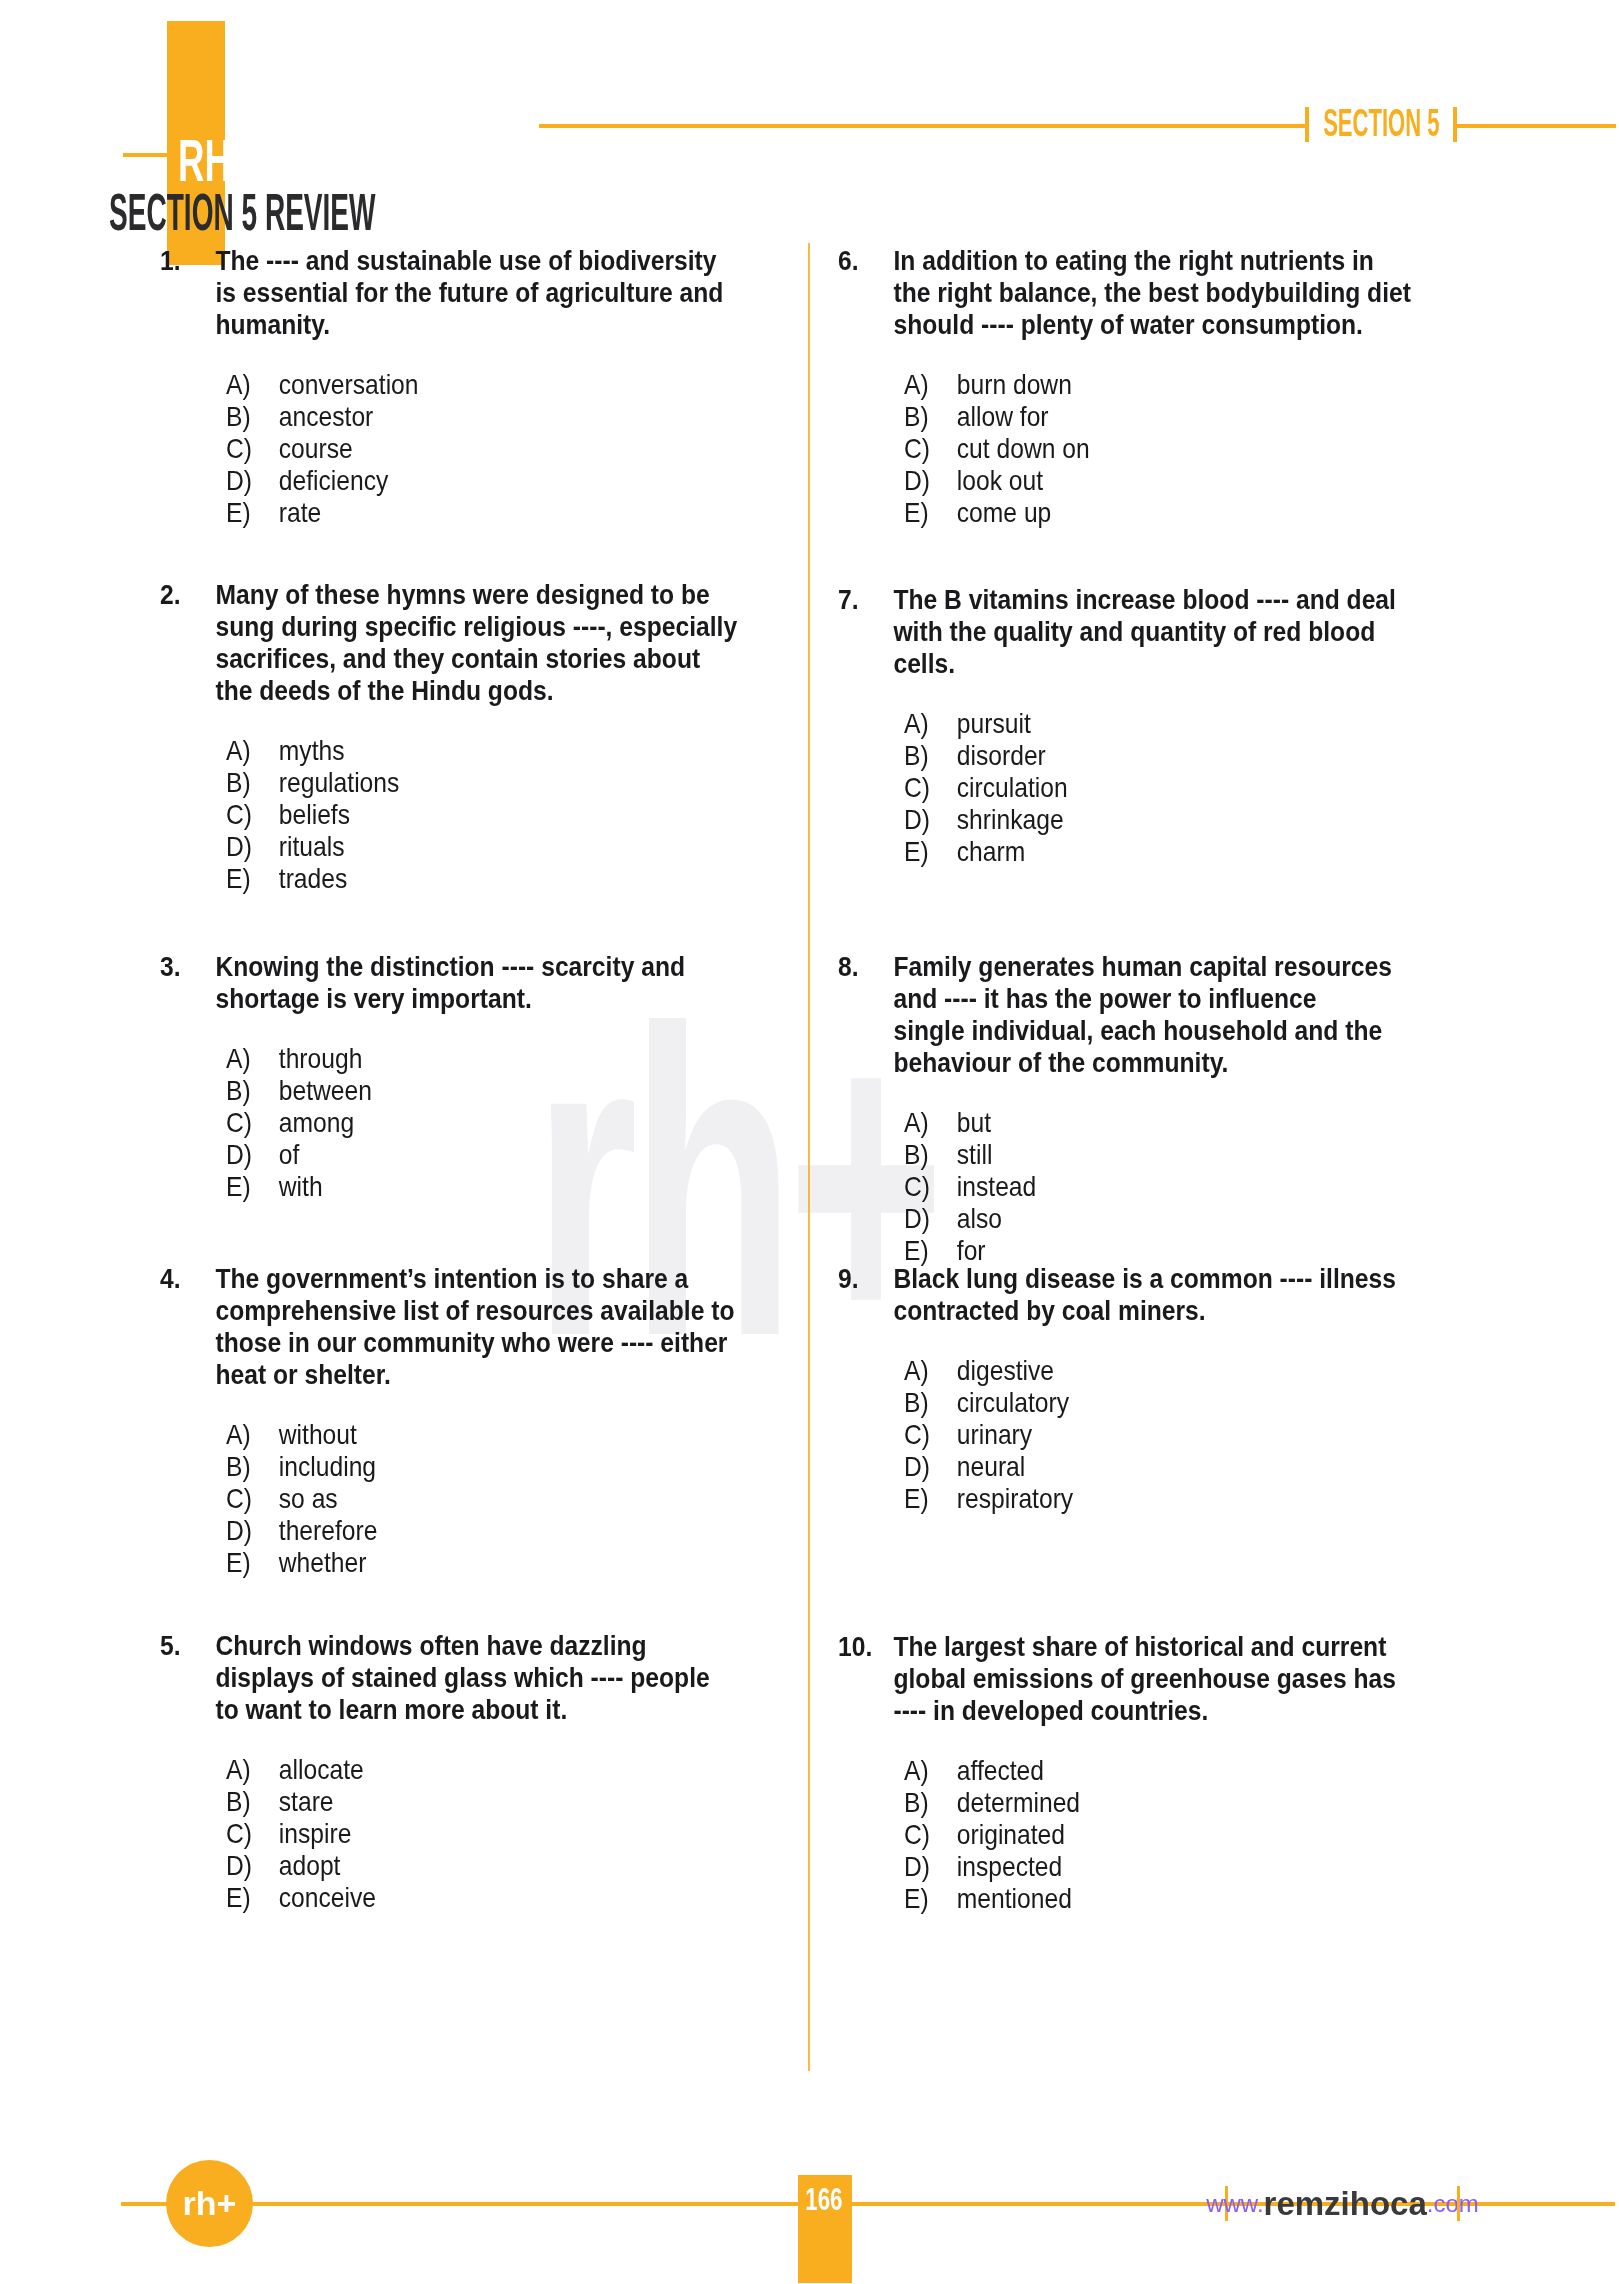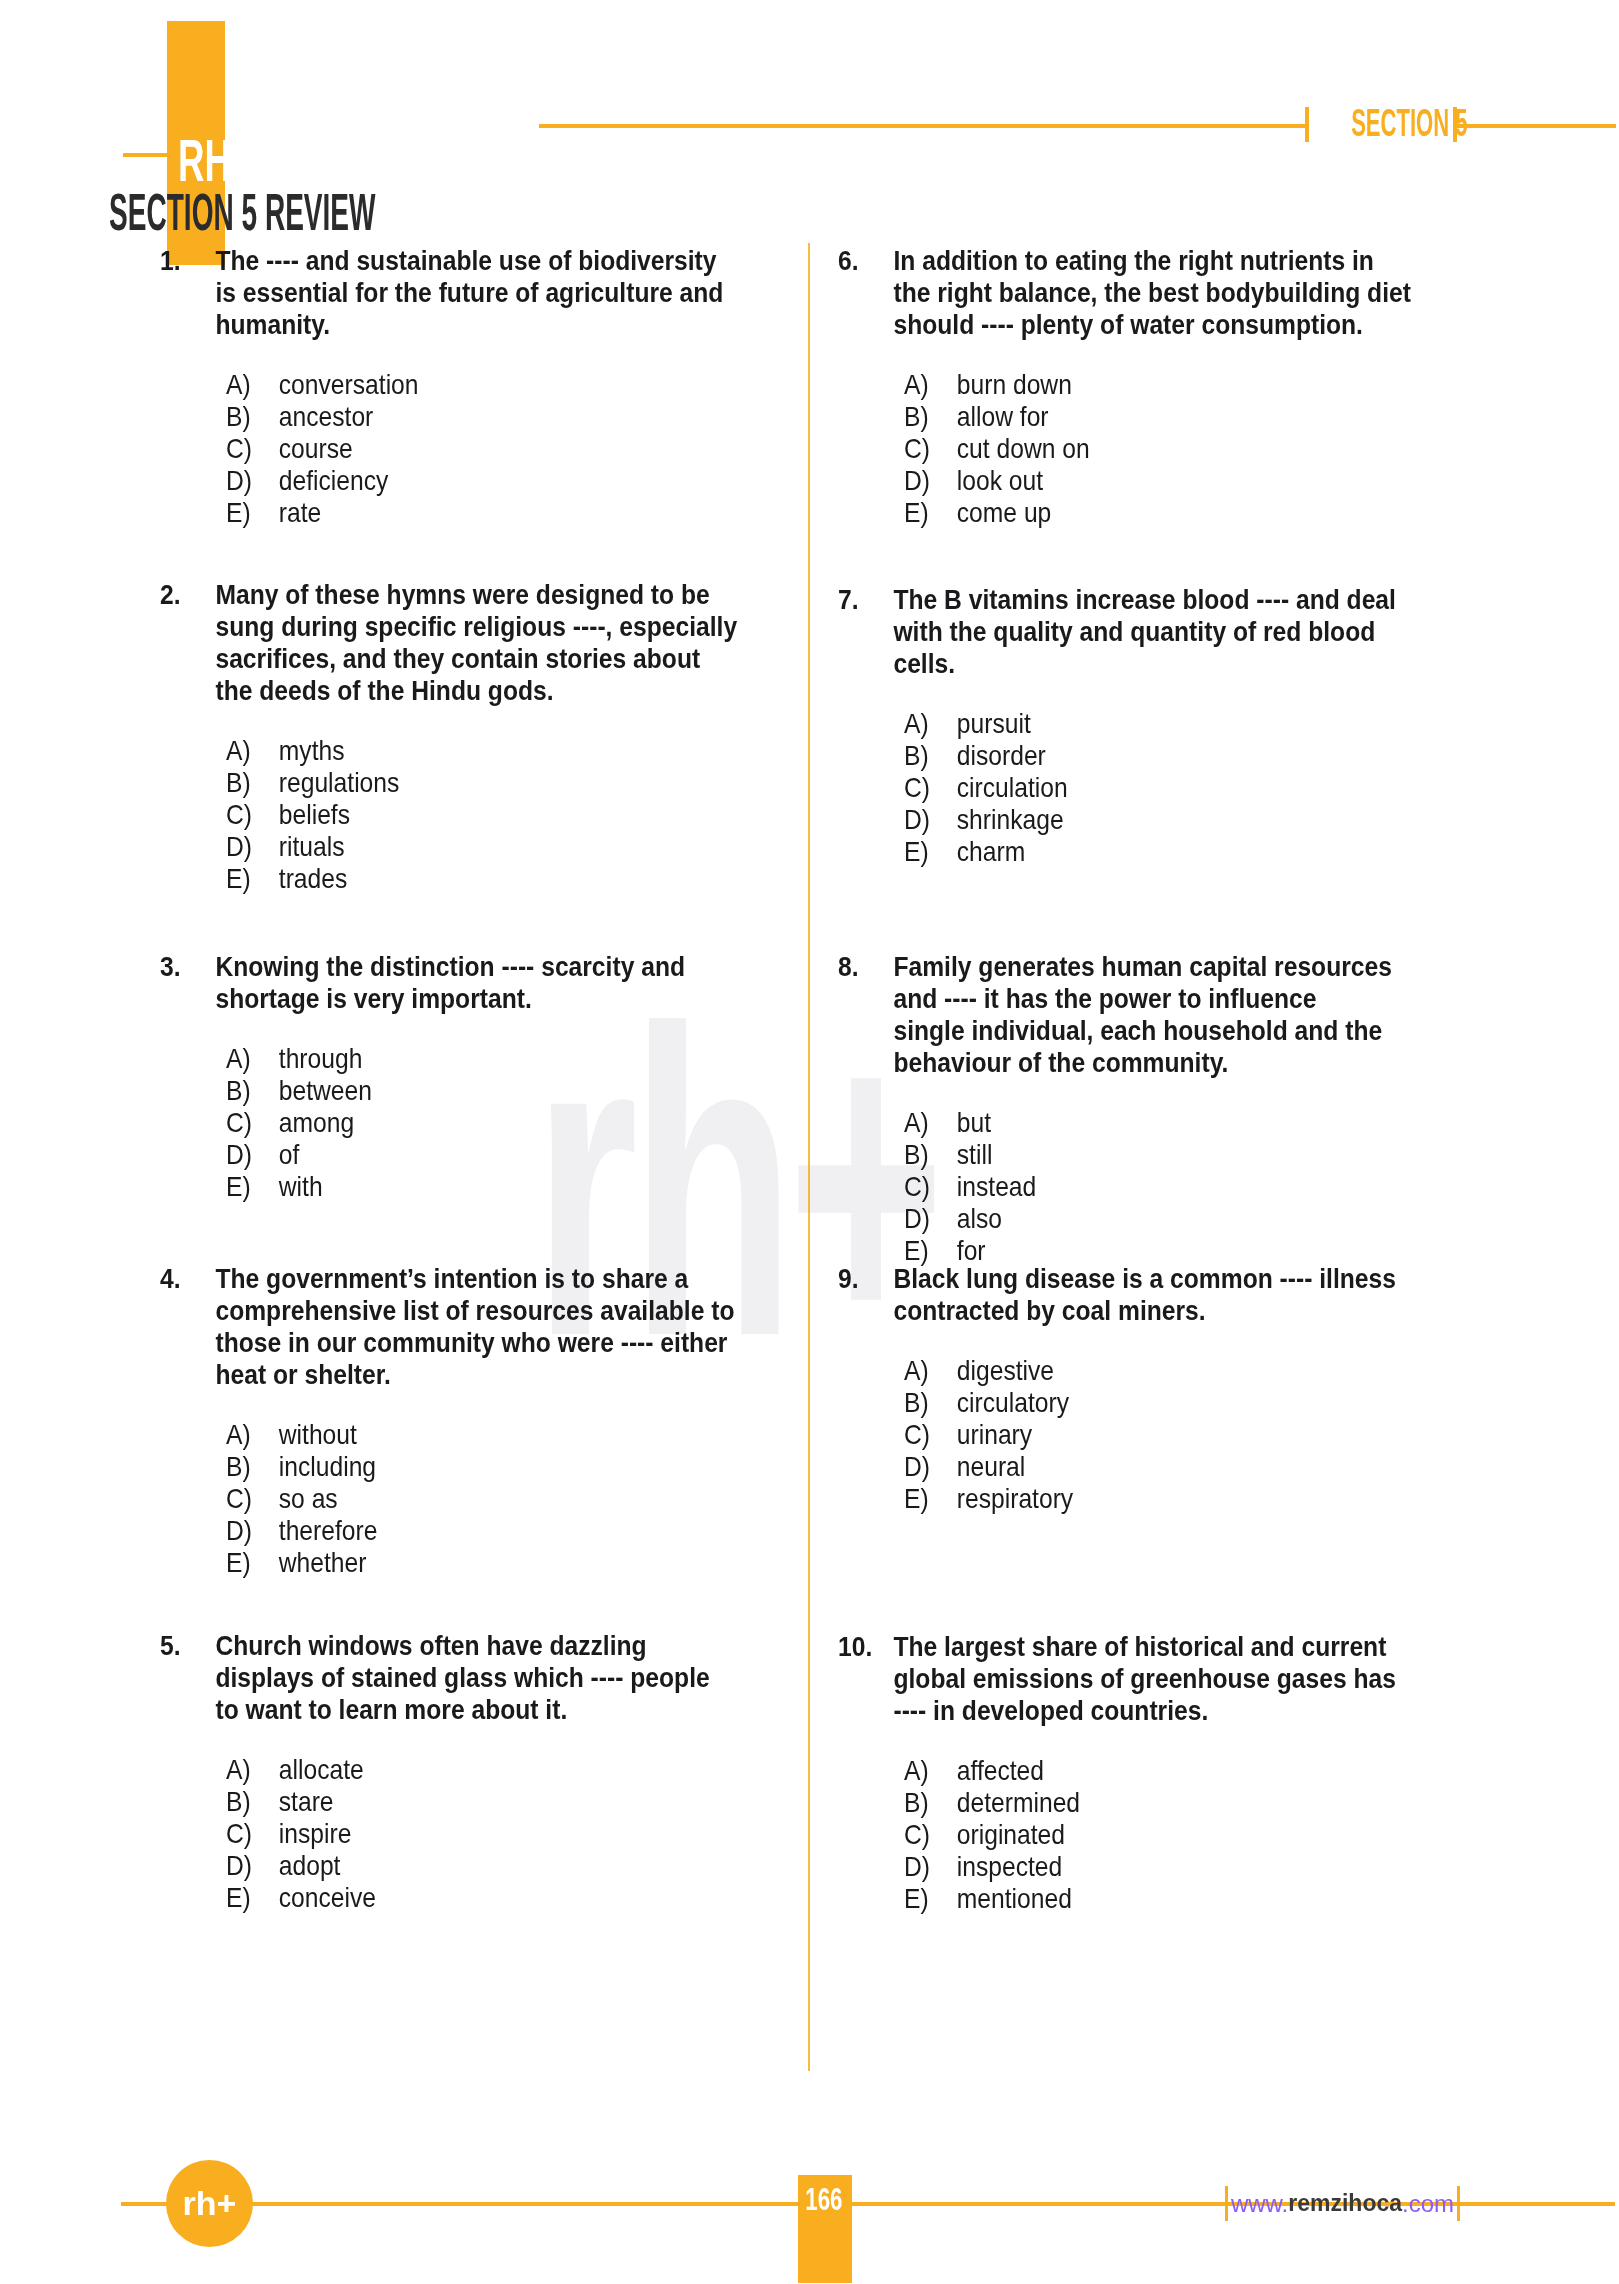--- a/index.html
+++ b/index.html
@@ -44,21 +44,21 @@
   }
   .hline{height:3.5px;background:var(--accent);z-index:1;}
   #stub-line{left:123px;top:153px;width:44px;}
   #hline-mid{left:539px;top:124px;width:766px;}
   #hline-end{left:1456px;top:124px;width:160px;}
   .vbar{width:3.5px;background:var(--accent);z-index:2;}
   #sec5-bar-l{left:1305px;top:107px;height:35px;}
   #sec5-bar-r{left:1453px;top:107px;height:35px;}
   #section-label{
     left:1309px;top:105px;width:144px;height:37px;
-    display:flex;align-items:center;justify-content:flex-start;
+    display:flex;align-items:center;justify-content:center;
     font-size:38px;font-weight:bold;color:var(--accent);
     z-index:2;white-space:nowrap;
   }
   #section-label span{transform:scaleX(0.58);transform-origin:50% 50%;display:inline-block;}
   
   #page-title{
     left:0;top:187px;width:1619px;
     font-size:51px;line-height:51px;font-weight:bold;color:#2b2b2d;
     z-index:2;
   }
@@ -99,21 +99,21 @@
     transform:scaleX(0.72);transform-origin:50% 0;
   }
   #f-site-bar-l{left:1225px;top:2186px;width:2.8px;height:35px;}
   #f-site-bar-r{left:1457px;top:2186px;width:2.8px;height:35px;}
   #f-site{
     left:1228px;top:2186px;width:229px;height:35px;
     display:flex;align-items:center;justify-content:center;
     font-size:24px;z-index:2;white-space:nowrap;
   }
   .site-gray{color:#8b5cf6;}
-  .site-dark{color:#3a3a3c;font-weight:bold;font-size:23px;}
+  .site-dark{color:#3a3a3c;font-weight:bold;font-size:33px;}
 </style>
 </head>
 <body>
 
 <div id="page">
 
   <div id="watermark" class="abs" style="color: rgb(240, 240, 242);">rh+</div>
 
   <div id="rh-bar" class="abs accent-bg"></div>
   <div id="rh-text" class="abs">RH</div>

